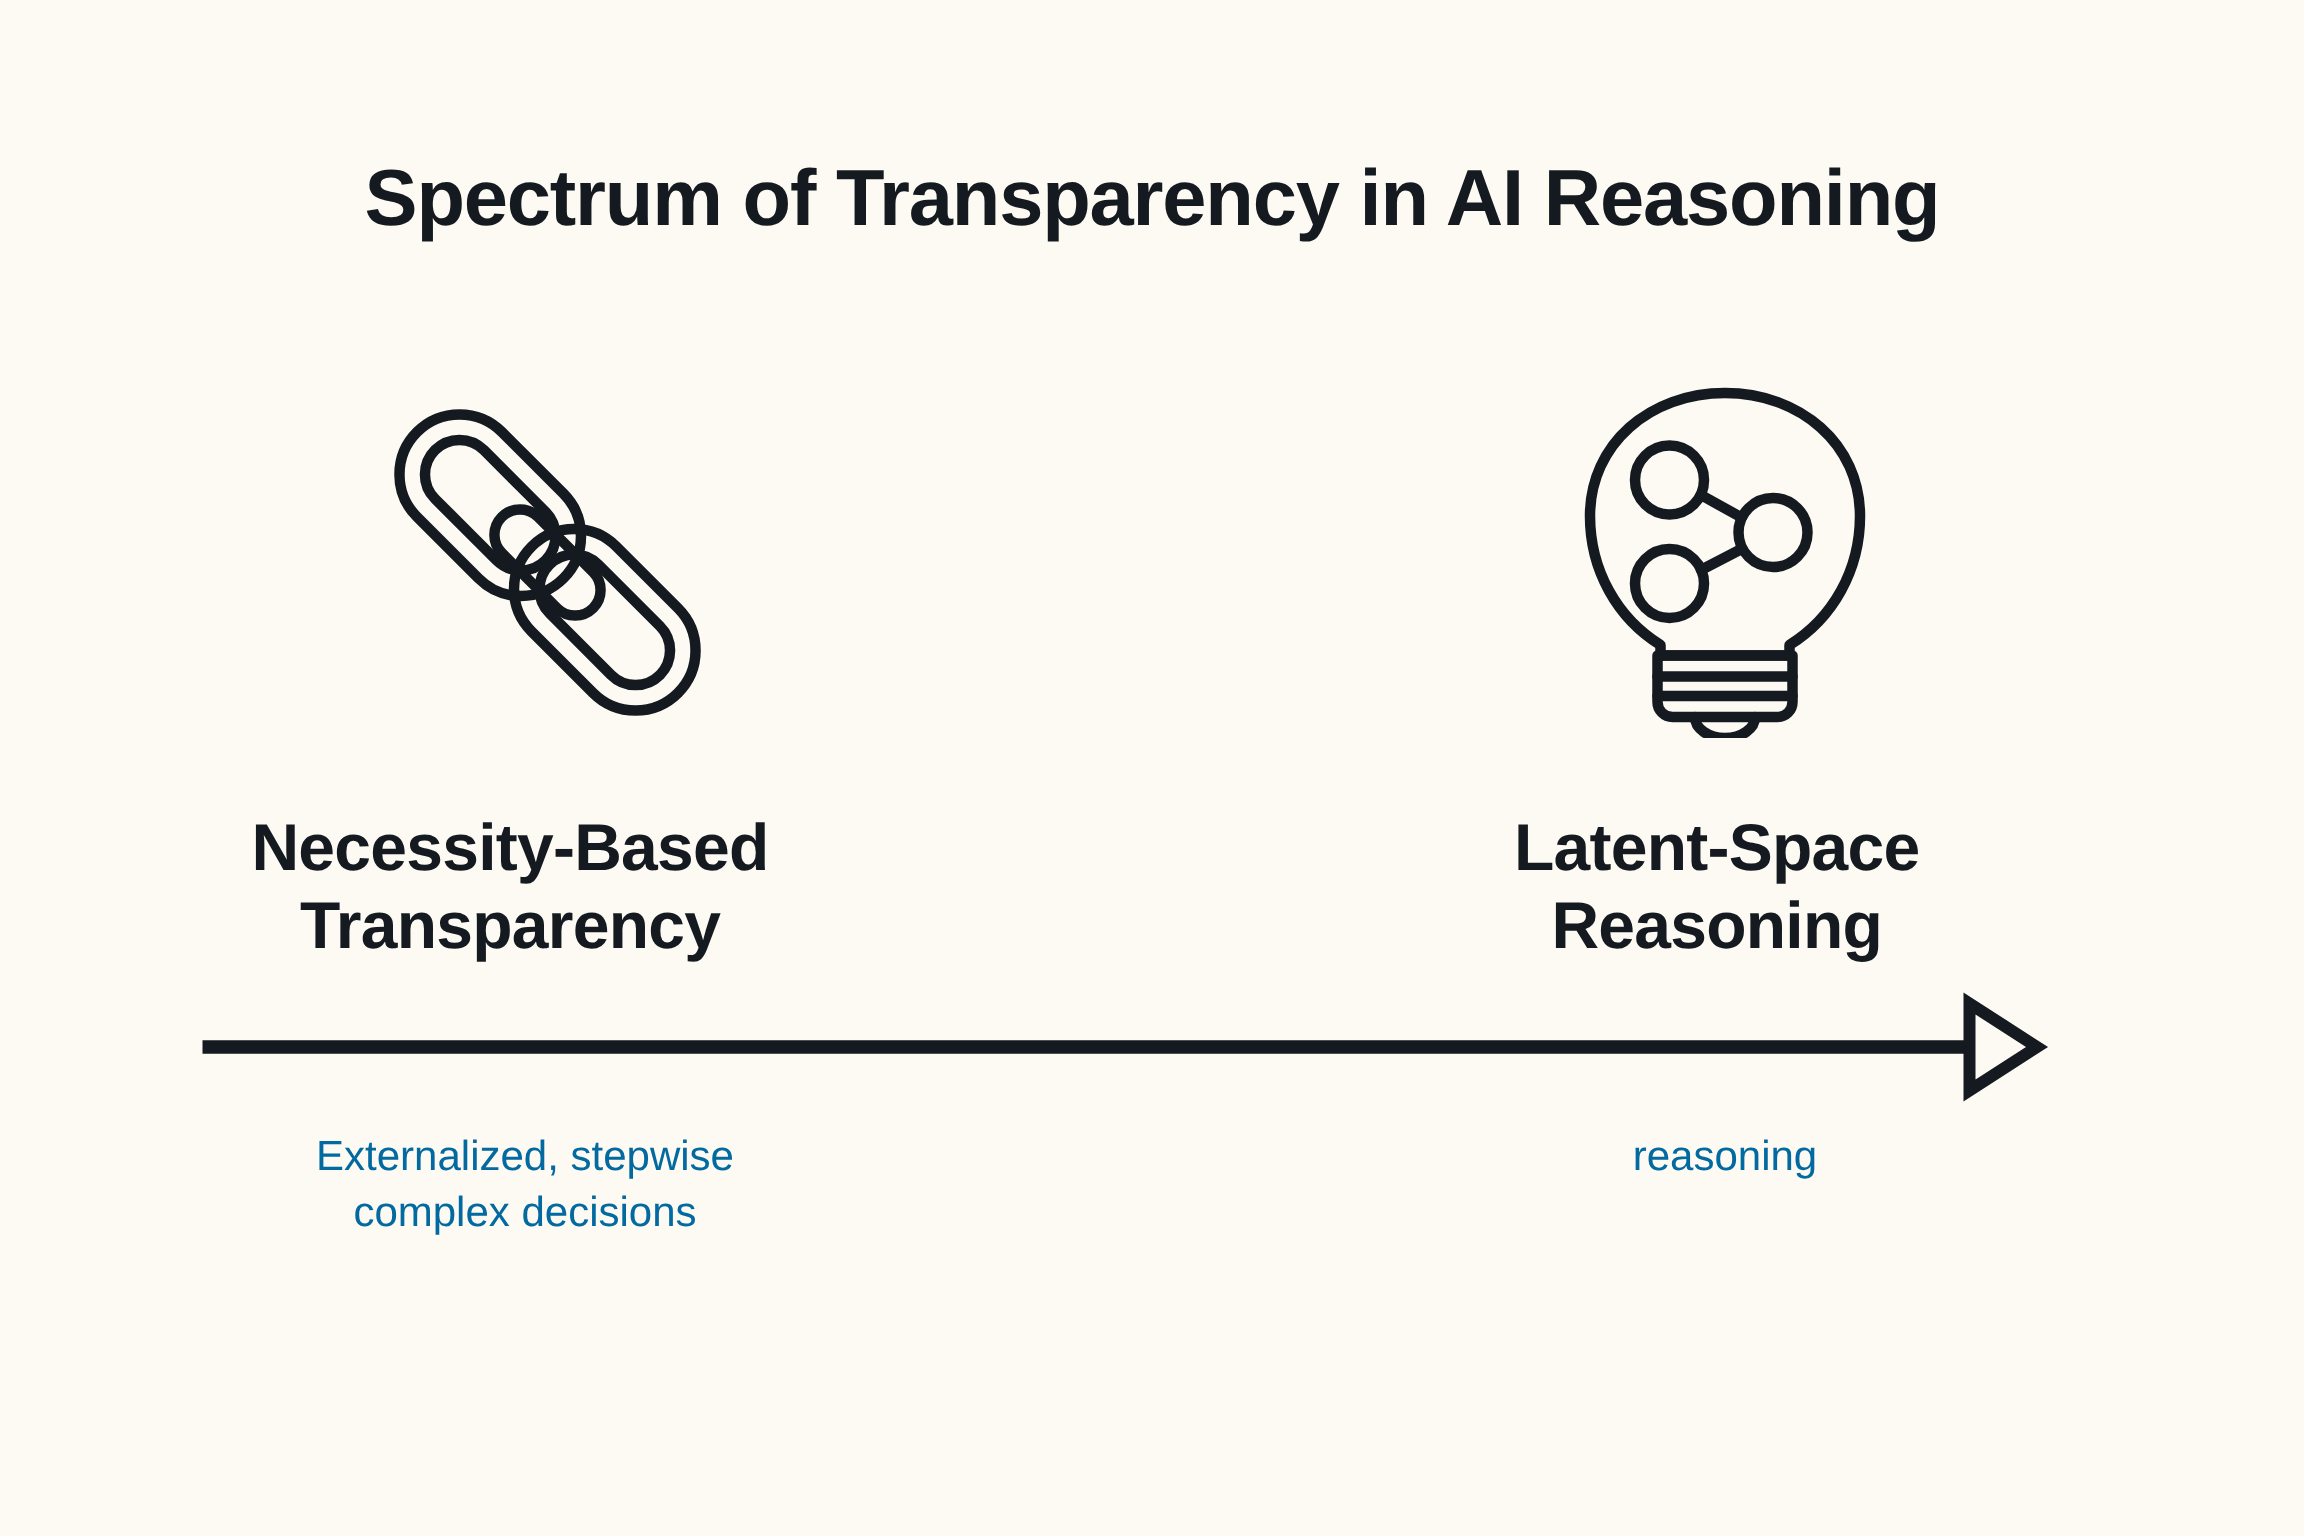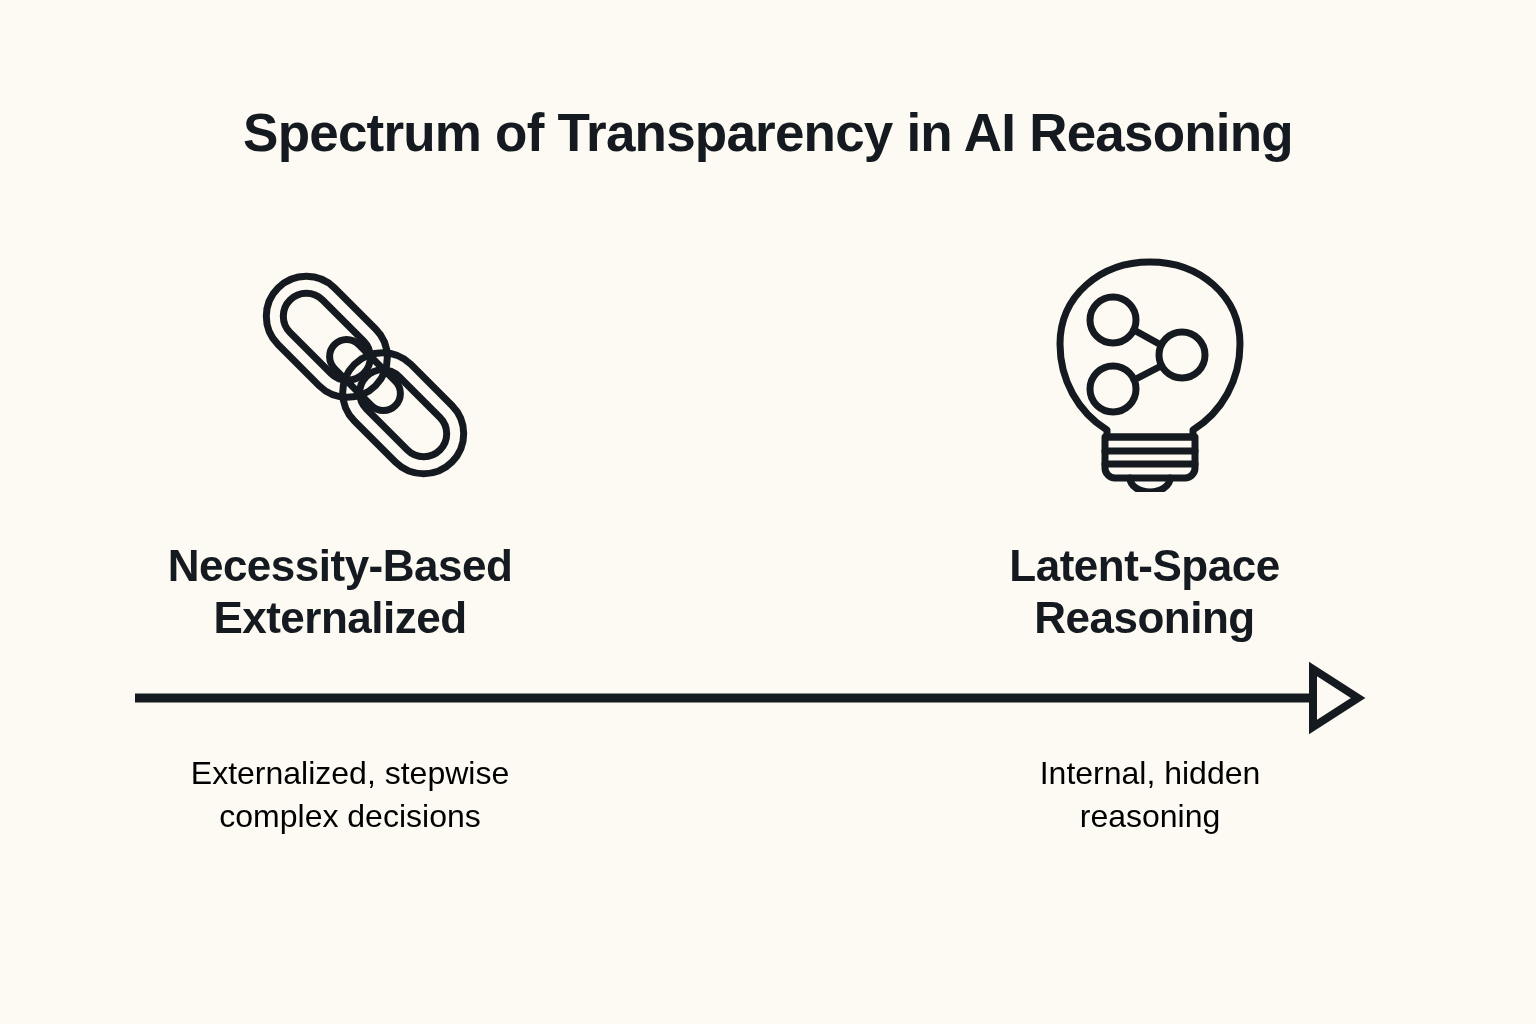--- a/index.html
+++ b/index.html
@@ -65,25 +65,25 @@
     left: 120px;
     top: 655px;
     width: 1260px;
     height: 90px;
   }
   #arrow svg { display: block; width: 100%; height: 100%; }
 
   
   .caption {
     position: absolute;
-    font-size: 32px;
+    font-size: 28px;
     font-weight: 400;
     line-height: 1.33;
     text-align: center;
-    color: #000000;
+    color: #0369a1;
   }
   #caption-left  { left: 120px; top: 752px; width: 460px; }
   #caption-right { left: 925px; top: 752px; width: 450px; }
   .caption .ln { display: block; }
 </style>
 </head>
 <body>
 
 <div id="stage">
 
@@ -128,38 +128,37 @@
       <circle cx="83" cy="68" r="23"></circle>
       <circle cx="83" cy="137" r="23"></circle>
       <circle cx="152" cy="103" r="23"></circle>
       <line x1="104" y1="78" x2="131" y2="93"></line>
       <line x1="131" y1="114" x2="104" y2="128"></line>
     </svg>
   </div>
 
   <div class="pole-heading" id="heading-left">
     <span class="ln">Necessity-Based</span>
-    <span class="ln">Externalized</span>
+    <span class="ln">Transparency</span>
   </div>
 
   <div class="pole-heading" id="heading-right">
     <span class="ln">Latent-Space</span>
     <span class="ln">Reasoning</span>
   </div>
 
   <div id="arrow">
     <svg viewBox="0 0 1260 90" xmlns="http://www.w3.org/2000/svg">
       <line x1="15" y1="43" x2="1196" y2="43" stroke="#141A1F" stroke-width="9" stroke-linecap="butt"></line>
       <path d="M 1193 14 L 1238 43 L 1193 72 Z" fill="none" stroke="#141A1F" stroke-width="8" stroke-linejoin="miter"></path>
     </svg>
   </div>
 
   <div class="caption" id="caption-left">
     <span class="ln">Externalized, stepwise</span>
     <span class="ln">complex decisions</span>
   </div>
 
   <div class="caption" id="caption-right">
-    <span class="ln">Internal, hidden</span>
     <span class="ln">reasoning</span>
   </div>
 
 </div>
 
 </body></html>

